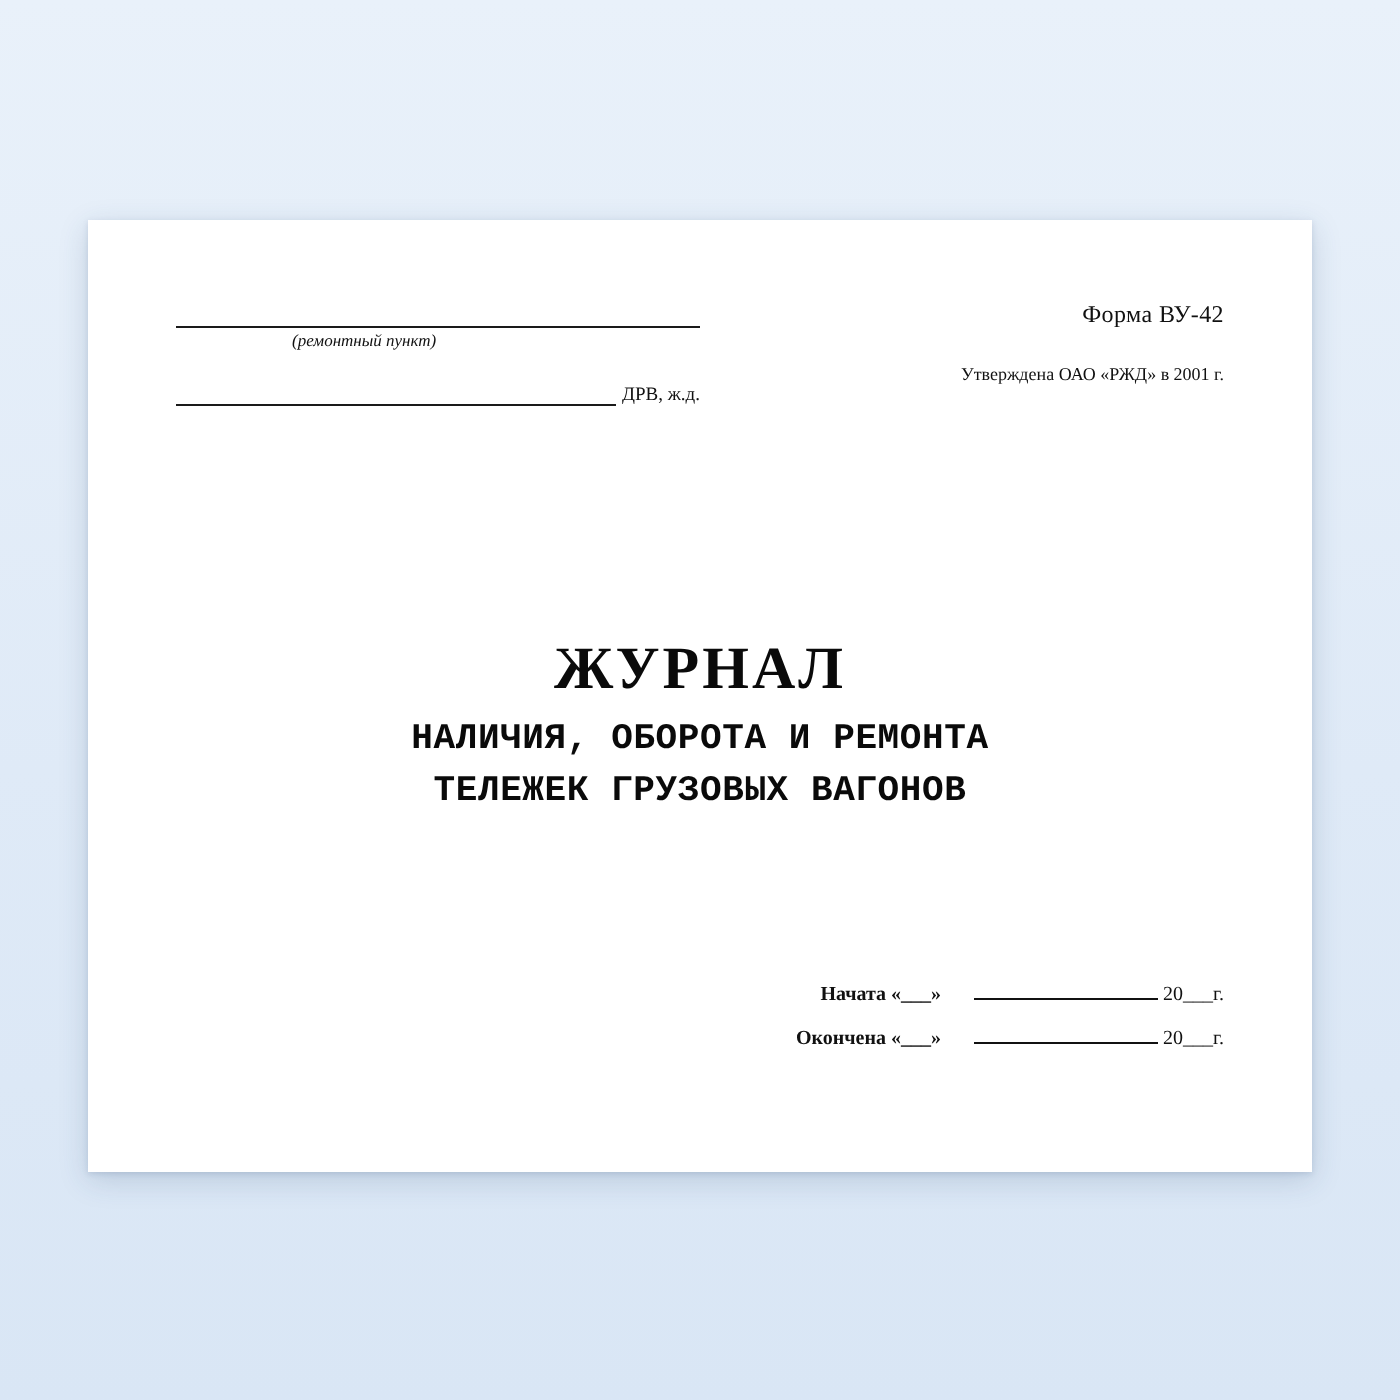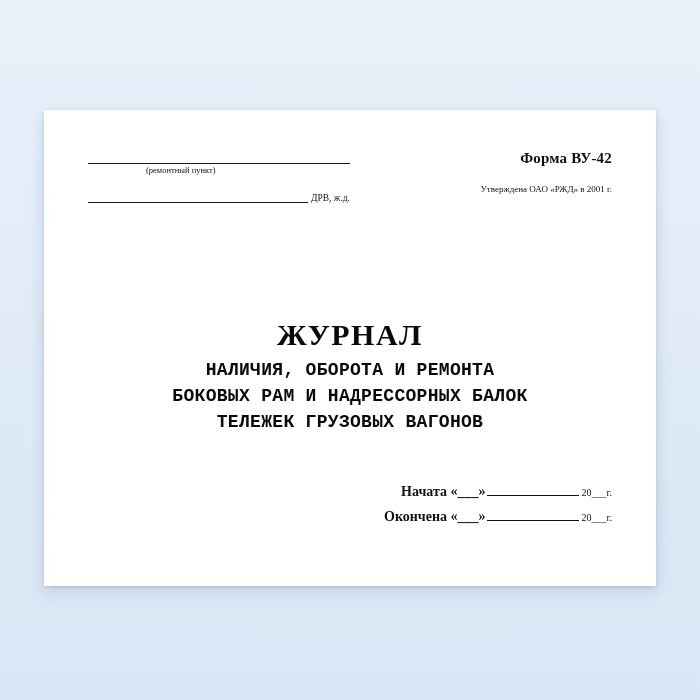--- a/index.html
+++ b/index.html
@@ -47,20 +47,21 @@
   .top-left {
     width: 262px;
     padding-top: 2px;
   }
   .rule-line {
     border-bottom: 1px solid #1a1a1a;
     height: 13px;
   }
   .rule-caption {
     font-size: 8.5px;
+    font-style: italic;
     color: #111;
     text-align: left;
     padding-left: 58px;
     margin-top: 1px;
     line-height: 1.2;
   }
   .rule-row2 {
     display: flex;
     align-items: flex-end;
     margin-top: 14px;
@@ -74,22 +75,22 @@
     color: #111;
     padding-left: 3px;
     white-space: nowrap;
     line-height: 1;
   }
   .top-right {
     text-align: right;
     padding-top: 2px;
   }
   .form-code {
-    font-size: 15px;
-    font-weight: bold;
+    font-size: 12px;
+    font-weight: normal;
     color: #111;
     letter-spacing: 0.2px;
   }
   .approved {
     font-size: 9px;
     color: #111;
     margin-top: 17px;
     white-space: nowrap;
   }
 
@@ -129,22 +130,22 @@
   }
   .date-row {
     display: flex;
     align-items: baseline;
     justify-content: flex-end;
     margin-bottom: 9px;
     white-space: nowrap;
   }
   .date-label {
     font-weight: bold;
-    font-size: 14px;
-    margin-right: 0;
+    font-size: 10px;
+    margin-right: 15px;
   }
   .date-fill {
     display: inline-block;
     width: 92px;
     border-bottom: 1px solid #111;
     height: 9px;
     margin: 0 1px;
   }
   .date-tail {
     font-weight: normal;
@@ -172,21 +173,20 @@
         <div class="top-right">
           <div class="form-code">Форма ВУ-42</div>
           <div class="approved">Утверждена ОАО «РЖД» в 2001 г.</div>
         </div>
       </div>
 
       <div class="title-block">
         <div class="main-title">ЖУРНАЛ</div>
         <div class="subtitle">
           <div>НАЛИЧИЯ, ОБОРОТА И РЕМОНТА</div>
-          <div>БОКОВЫХ РАМ И НАДРЕССОРНЫХ БАЛОК</div>
           <div>ТЕЛЕЖЕК ГРУЗОВЫХ ВАГОНОВ</div>
         </div>
       </div>
 
       <div class="dates">
         <div class="date-row">
           <span class="date-label">Начата «___»</span>
           <span class="date-fill"></span>
           <span class="date-tail">20___г.</span>
         </div>

